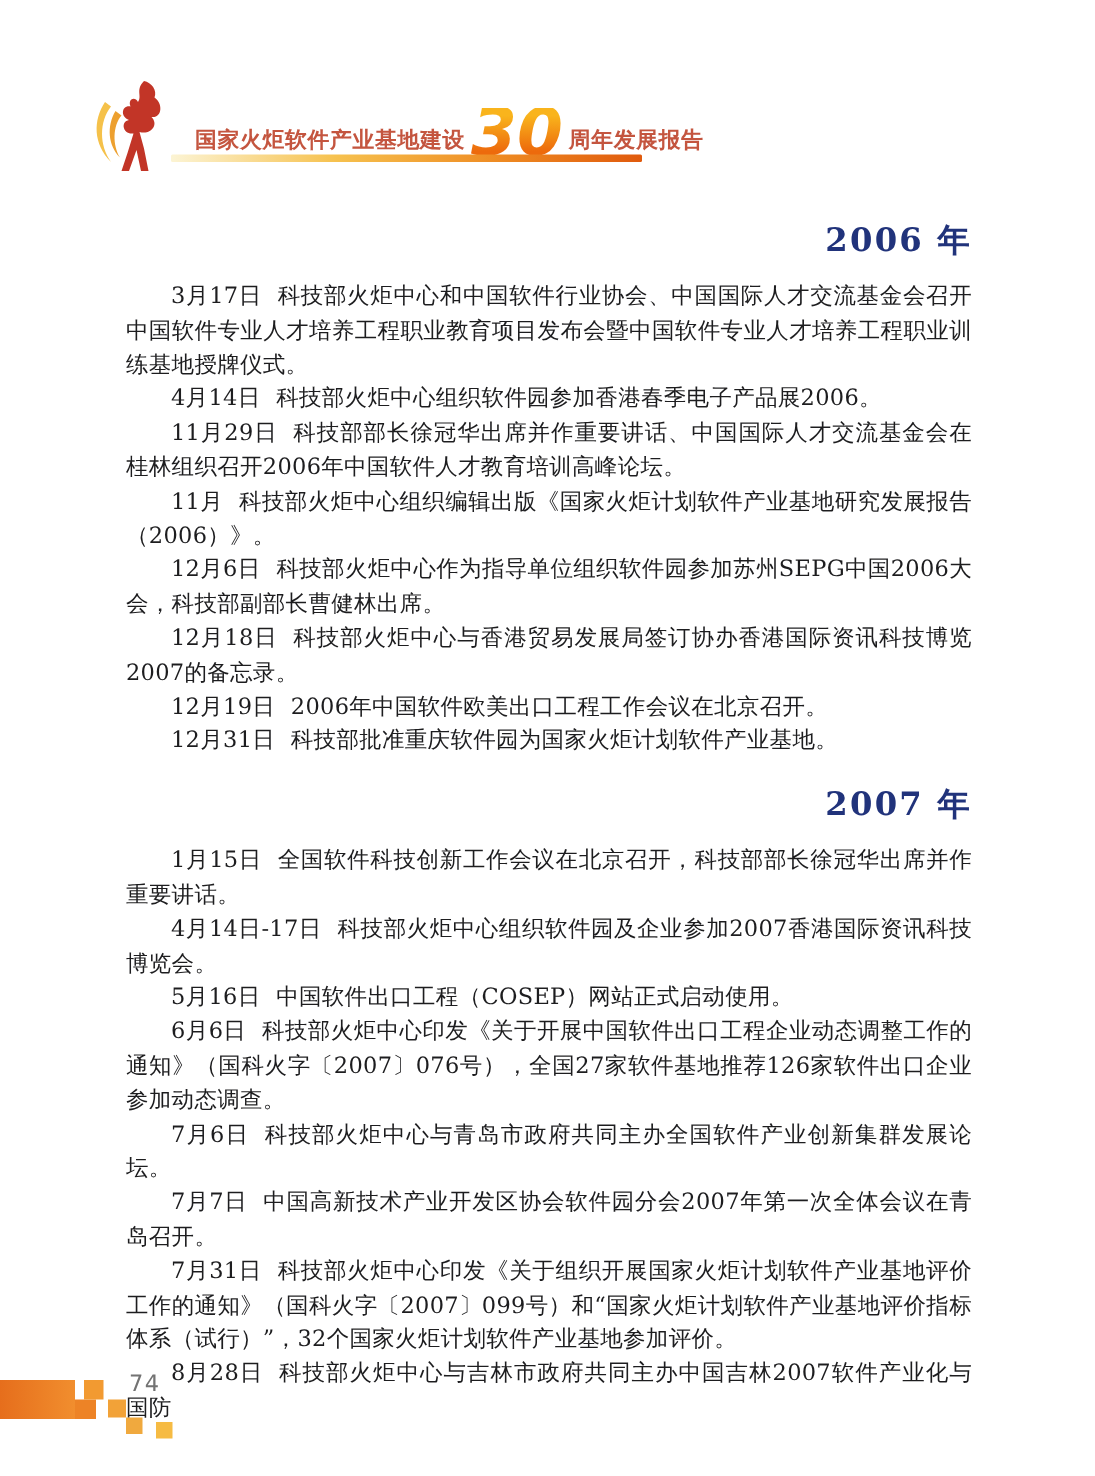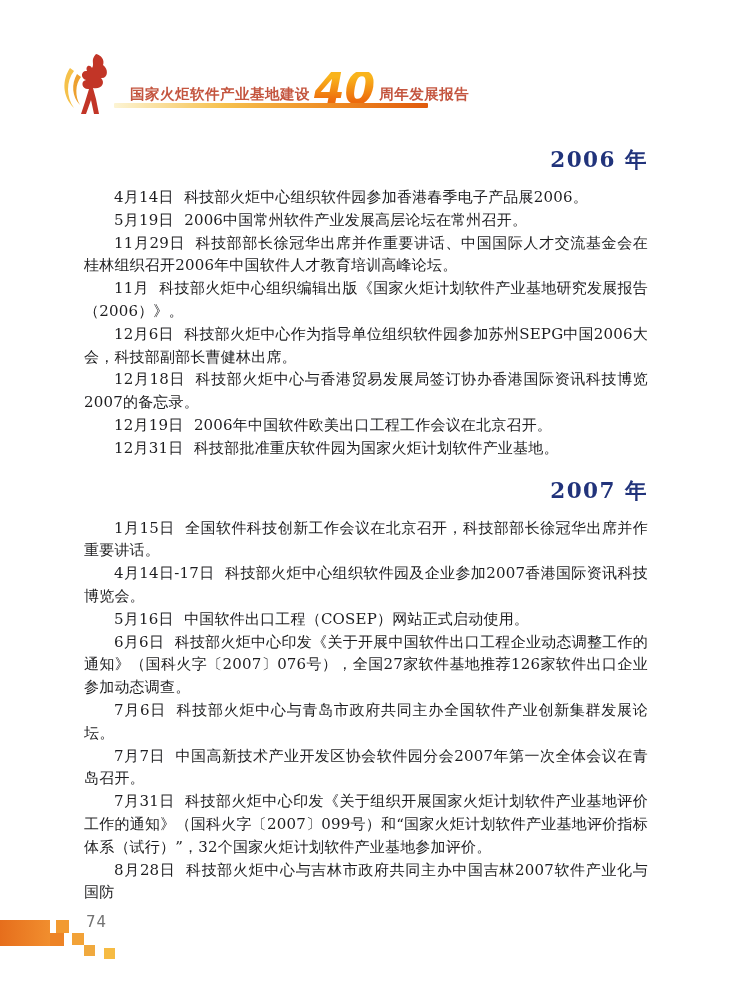--- a/index.html
+++ b/index.html
@@ -83,30 +83,30 @@
   <header class="header">
     <div class="logo">
       <svg viewBox="0 0 64 66" width="64" height="66" aria-hidden="true">
         <path d="M10 16 C2 28 2 44 14 56 C6 45 6 29 14 19 Z" fill="#F5C14A"></path>
         <path d="M17 22 C11 32 12 45 20 53 C15 45 15 32 21 25 Z" fill="#EDA02F"></path>
         <path d="M36 2 C30 8 35 12 32 16 C30 12 25 14 27 19 C21 18 20 26 26 28 C20 29 22 38 29 37 L25 50 L21 62 L26 62 L31 48 L34 62 L39 62 L36 47 L33 36 C41 38 46 31 41 26 C48 27 49 17 43 13 C45 8 41 3 36 2 Z" fill="#C23527"></path>
       </svg>
     </div>
     <div class="brand">
       <span class="brand-text">国家火炬软件产业基地建设</span>
-      <span class="brand-num">40</span>
+      <span class="brand-num">30</span>
       <span class="brand-text">周年发展报告</span>
     </div>
     <div class="brand-rule"></div>
   </header>
 
   <main class="content">
       <h2 class="year-title">2006 年</h2>
+      <p class="entry"><span class="entry-date">3月17日</span><span class="entry-text">科技部火炬中心和中国软件行业协会、中国国际人才交流基金会召开中国软件专业人才培养工程职业教育项目发布会暨中国软件专业人才培养工程职业训练基地授牌仪式。</span></p>
       <p class="entry"><span class="entry-date">4月14日</span><span class="entry-text">科技部火炬中心组织软件园参加香港春季电子产品展2006。</span></p>
-      <p class="entry"><span class="entry-date">5月19日</span><span class="entry-text">2006中国常州软件产业发展高层论坛在常州召开。</span></p>
       <p class="entry"><span class="entry-date">11月29日</span><span class="entry-text">科技部部长徐冠华出席并作重要讲话、中国国际人才交流基金会在桂林组织召开2006年中国软件人才教育培训高峰论坛。</span></p>
       <p class="entry"><span class="entry-date">11月</span><span class="entry-text">科技部火炬中心组织编辑出版《国家火炬计划软件产业基地研究发展报告（2006）》。</span></p>
       <p class="entry"><span class="entry-date">12月6日</span><span class="entry-text">科技部火炬中心作为指导单位组织软件园参加苏州SEPG中国2006大会，科技部副部长曹健林出席。</span></p>
       <p class="entry"><span class="entry-date">12月18日</span><span class="entry-text">科技部火炬中心与香港贸易发展局签订协办香港国际资讯科技博览2007的备忘录。</span></p>
       <p class="entry"><span class="entry-date">12月19日</span><span class="entry-text">2006年中国软件欧美出口工程工作会议在北京召开。</span></p>
       <p class="entry"><span class="entry-date">12月31日</span><span class="entry-text">科技部批准重庆软件园为国家火炬计划软件产业基地。</span></p>
       <h2 class="year-title">2007 年</h2>
       <p class="entry"><span class="entry-date">1月15日</span><span class="entry-text">全国软件科技创新工作会议在北京召开，科技部部长徐冠华出席并作重要讲话。</span></p>
       <p class="entry"><span class="entry-date">4月14日-17日</span><span class="entry-text">科技部火炬中心组织软件园及企业参加2007香港国际资讯科技博览会。</span></p>
       <p class="entry"><span class="entry-date">5月16日</span><span class="entry-text">中国软件出口工程（COSEP）网站正式启动使用。</span></p>

